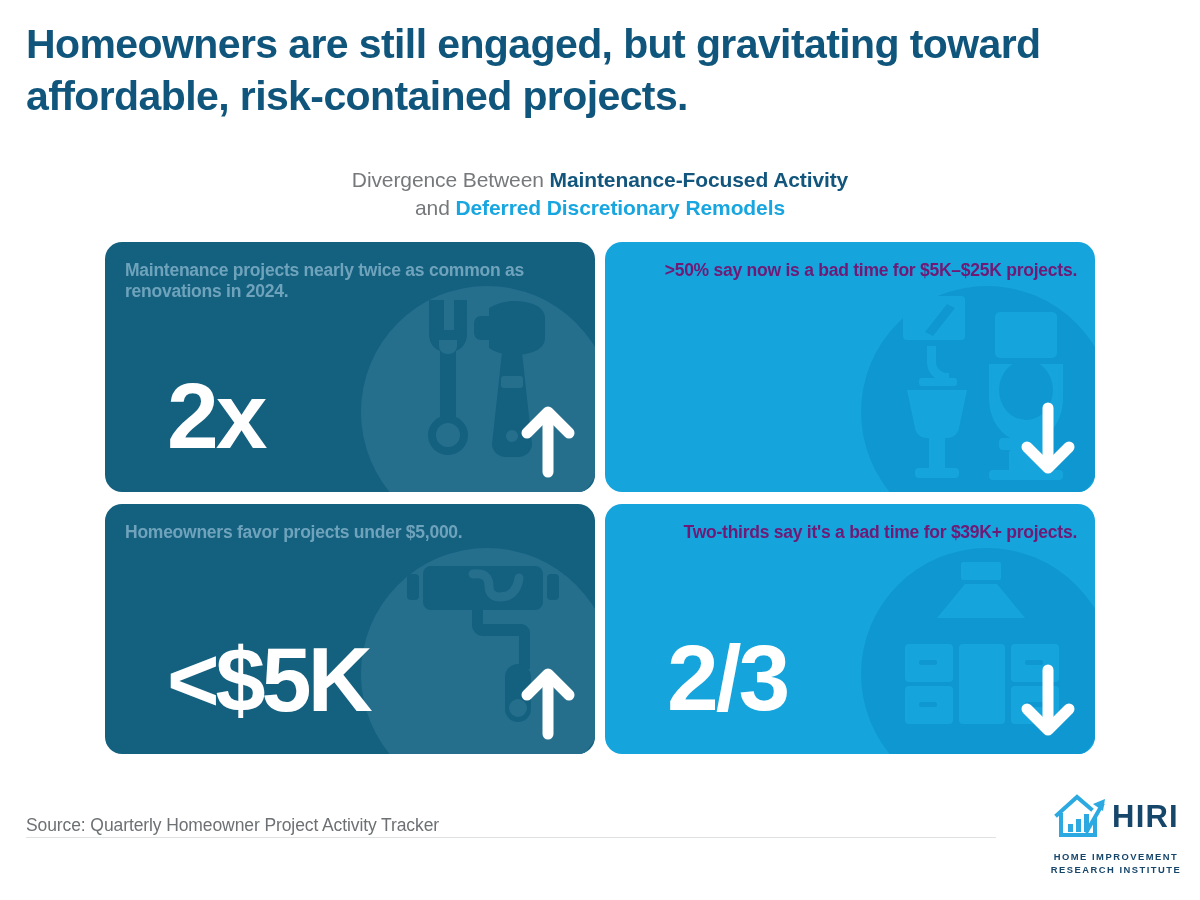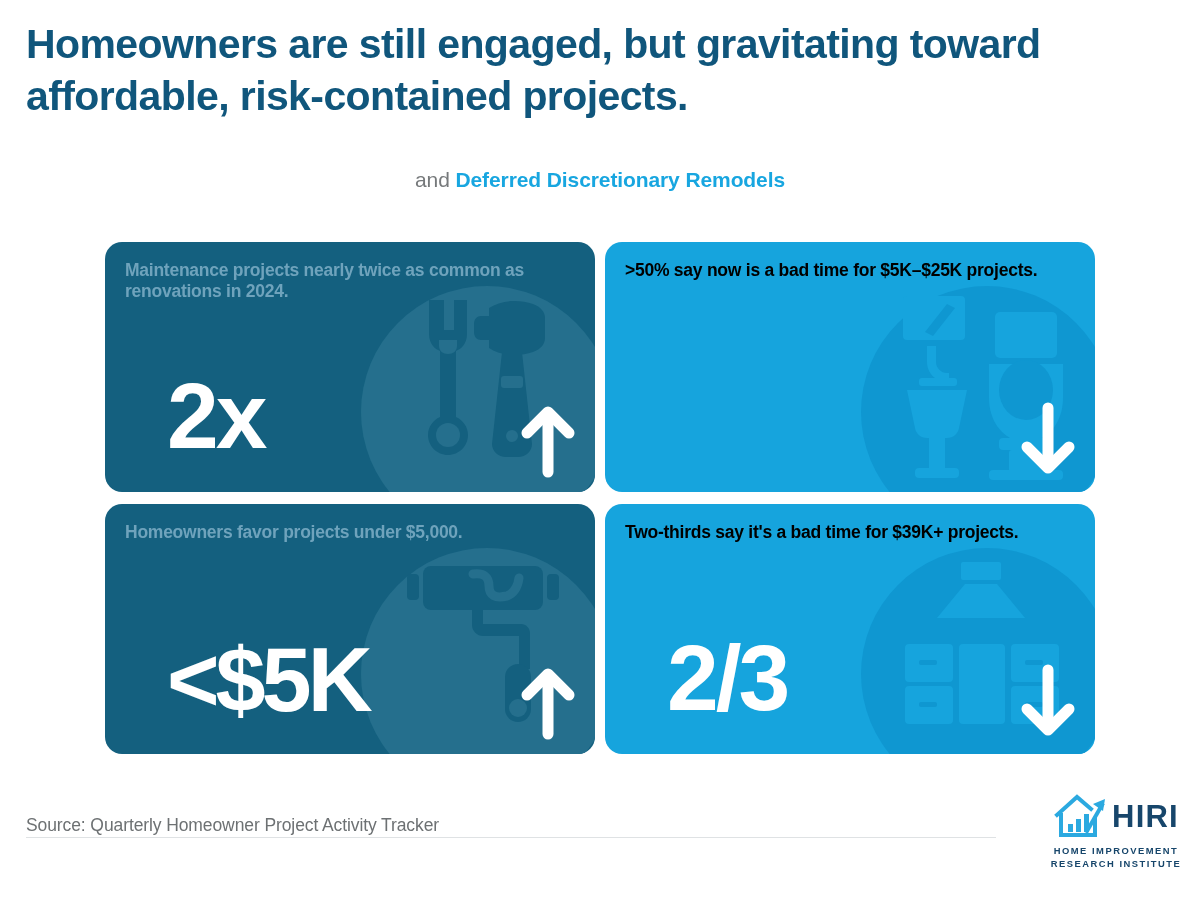--- a/index.html
+++ b/index.html
@@ -95,21 +95,21 @@
     left: 20px;
     top: 18px;
     right: 18px;
     font-size: 17.5px;
     font-weight: bold;
     line-height: 1.22;
     letter-spacing: -0.25px;
     z-index: 3;
   }
   .card.dark  .card-label { color: #6FA3BC; }
-  .card.light .card-label { color: #000000; }
+  .card.light .card-label { color: #701a75; text-align: right; }
 
   .card-stat {
     position: absolute;
     left: 26px;
     bottom: 32px;
     font-size: 93px;
     font-weight: bold;
     line-height: 0.92;
     color: #ffffff;
     letter-spacing: -3px;
@@ -161,38 +161,39 @@
   }
   .logo-mark { width: 54px; height: 46px; display: block; }
   .logo-word {
     font-size: 31px;
     font-weight: bold;
     color: #17466B;
     letter-spacing: 1.2px;
     line-height: 1;
   }
   .logo-sub {
-    margin-top: 5px;
+    margin-top: 11px;
     text-align: center;
     font-size: 9.4px;
     font-weight: bold;
     color: #17466B;
     letter-spacing: 1.5px;
     line-height: 1.4;
   }
   .logo-sub span { display: block; }
 </style>
 </head>
 <body>
 
 <div class="page">
 
   <div class="headline">Homeowners are still engaged, but gravitating toward affordable, risk-contained projects.</div>
 
   <div class="subtitle">
+    <span class="sub-line"><span class="sub-plain">Divergence Between </span><span class="sub-strong-navy">Maintenance-Focused Activity</span></span>
     <span class="sub-line"><span class="sub-plain">and </span><span class="sub-strong-blue">Deferred Discretionary Remodels</span></span>
   </div>
 
   <div class="grid">
 
     <div class="card dark">
       <div class="wm-circle"></div>
       <svg class="wm-art" viewBox="0 0 210 210">
         <g fill="#14607F">
 

